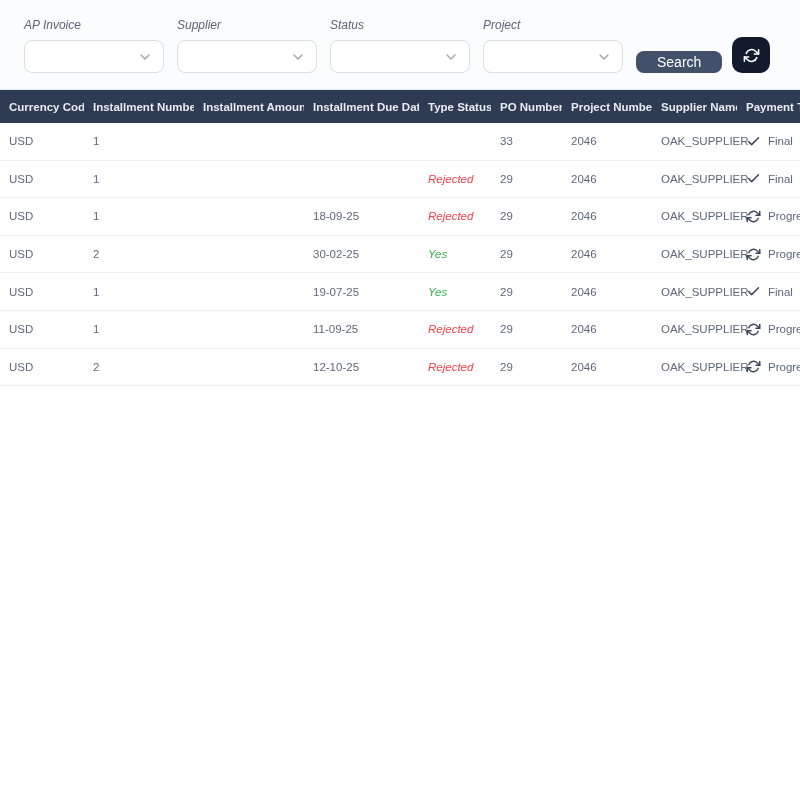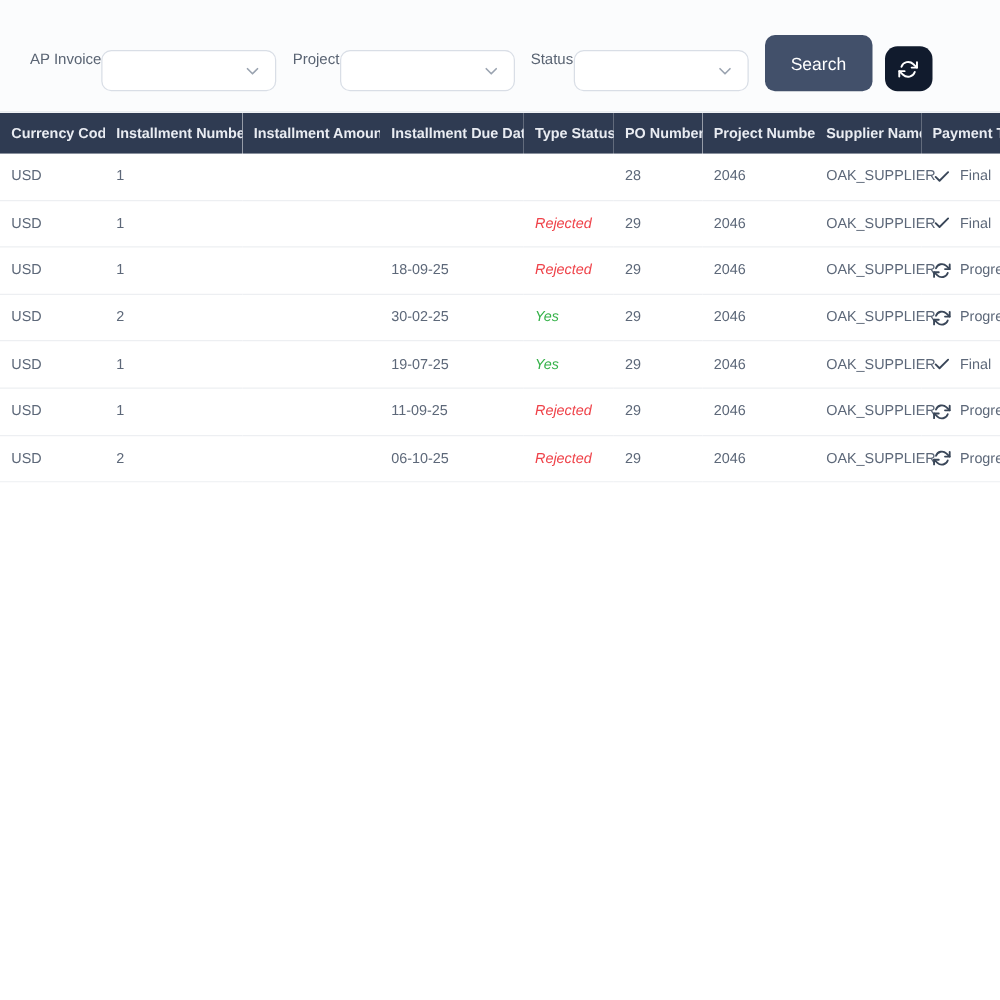--- a/index.html
+++ b/index.html
@@ -14,42 +14,42 @@
   .filter-bar {
     width: 800px;
     height: 90px;
     background: #fbfcfd;
     border-bottom: 1px solid #e3e7ec;
     display: flex;
     align-items: flex-end;
     gap: 13px;
     padding: 0 0 16px 24px;
   }
-  .filter-field { display: flex; flex-direction: row; }
+  .filter-field { display: flex; flex-direction: column; font-style: italic; }
   .filter-label {
     font-size: 12px;
     color: #5a6473;
     margin-bottom: 8px;
   }
   .select-box {
     width: 140px;
     height: 33px;
     background: #ffffff;
     border: 1px solid #d9dee6;
     border-radius: 8px;
     display: flex;
     align-items: center;
     justify-content: flex-end;
     padding-right: 10px;
     cursor: pointer;
   }
   .chev { width: 16px; height: 16px; display: block; }
 
   .search-btn {
-    height: 45px;
+    height: 22px;
     padding: 0 21px;
     border: none;
     border-radius: 8px;
     background: #42506a;
     color: #ffffff;
     font-family: "Liberation Sans", sans-serif;
     font-size: 14px;
     cursor: pointer;
   }
   .refresh-btn {
@@ -110,33 +110,42 @@
   <div class="filter-field">
     <span class="filter-label">AP Invoice</span>
     <div class="select-box">
       <span></span>
       <svg class="chev" viewBox="0 0 24 24" fill="none" stroke="#9aa3b0" stroke-width="2" stroke-linecap="round" stroke-linejoin="round">
           <polyline points="6 9 12 15 18 9"></polyline>
         </svg>
     </div>
   </div>
 
-
   <div class="filter-field">
-    <span class="filter-label">Project</span>
+    <span class="filter-label">Supplier</span>
     <div class="select-box">
       <span></span>
       <svg class="chev" viewBox="0 0 24 24" fill="none" stroke="#9aa3b0" stroke-width="2" stroke-linecap="round" stroke-linejoin="round">
           <polyline points="6 9 12 15 18 9"></polyline>
         </svg>
     </div>
   </div>
 
   <div class="filter-field">
     <span class="filter-label">Status</span>
+    <div class="select-box">
+      <span></span>
+      <svg class="chev" viewBox="0 0 24 24" fill="none" stroke="#9aa3b0" stroke-width="2" stroke-linecap="round" stroke-linejoin="round">
+          <polyline points="6 9 12 15 18 9"></polyline>
+        </svg>
+    </div>
+  </div>
+
+  <div class="filter-field">
+    <span class="filter-label">Project</span>
     <div class="select-box">
       <span></span>
       <svg class="chev" viewBox="0 0 24 24" fill="none" stroke="#9aa3b0" stroke-width="2" stroke-linecap="round" stroke-linejoin="round">
           <polyline points="6 9 12 15 18 9"></polyline>
         </svg>
     </div>
   </div>
 
   <button class="search-btn">Search</button>
 
@@ -176,21 +185,21 @@
         <th>Payment Type</th>
       </tr>
     </thead>
     <tbody id="tbody">
   <tr>
     <td>USD</td>
     <td>1</td>
     <td></td>
     <td></td>
     <td></td>
-    <td>28</td>
+    <td>33</td>
     <td>2046</td>
     <td>OAK_SUPPLIER</td>
     <td>
       <span class="ptype-cell">
         <svg class="pt-icon" viewBox="0 0 24 24" fill="none" stroke="#3a4759" stroke-width="2.4" stroke-linecap="round" stroke-linejoin="round">
                 <polyline points="20 6 9 17 4 12"></polyline>
               </svg>
         <span class="pt-label">Final</span>
       </span>
     </td>
@@ -297,21 +306,21 @@
               </svg>
         <span class="pt-label">Progress</span>
       </span>
     </td>
   </tr>
 
   <tr>
     <td>USD</td>
     <td>2</td>
     <td></td>
-    <td>06-10-25</td>
+    <td>12-10-25</td>
     <td class="hold-rejected">Rejected</td>
     <td>29</td>
     <td>2046</td>
     <td>OAK_SUPPLIER</td>
     <td>
       <span class="ptype-cell">
         <svg class="pt-icon" viewBox="0 0 24 24" fill="none" stroke="#3a4759" stroke-width="2.4" stroke-linecap="round" stroke-linejoin="round">
                 <polyline points="22 4 22 10 16 10"></polyline>
                 <polyline points="2 20 2 14 8 14"></polyline>
                 <path d="M4.5 9a8 8 0 0 1 13.2-3L22 10"></path>

